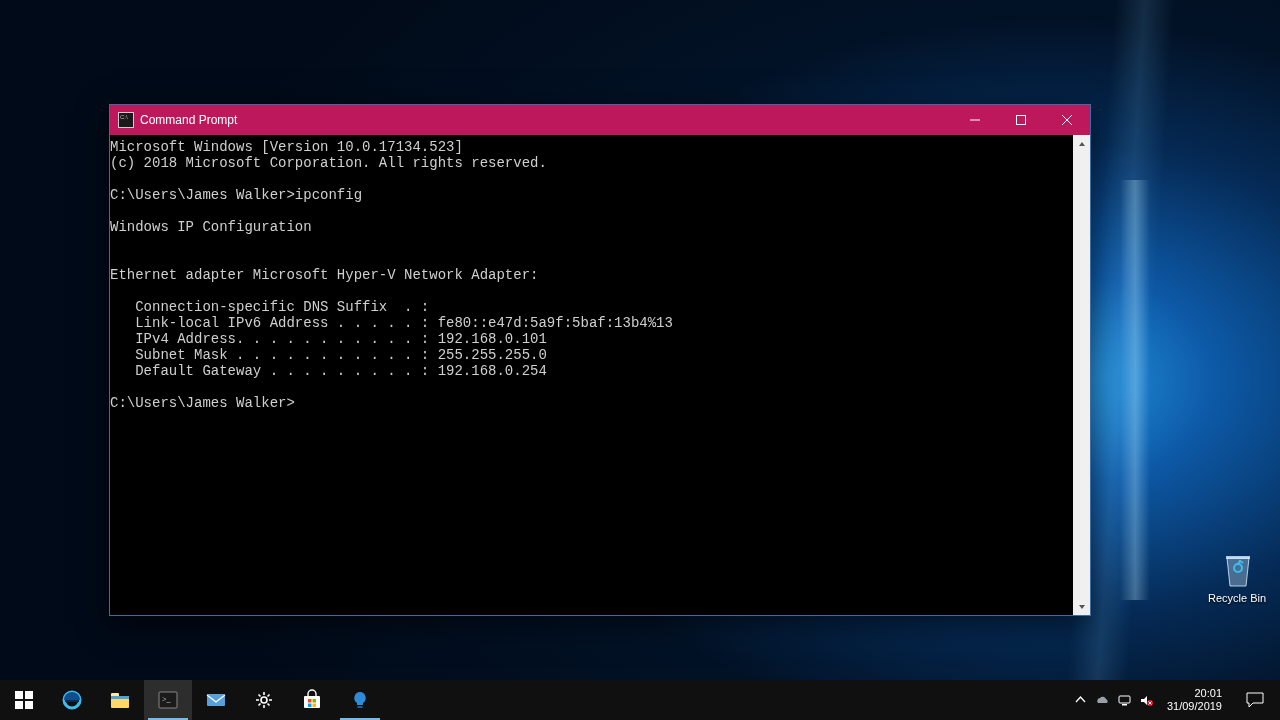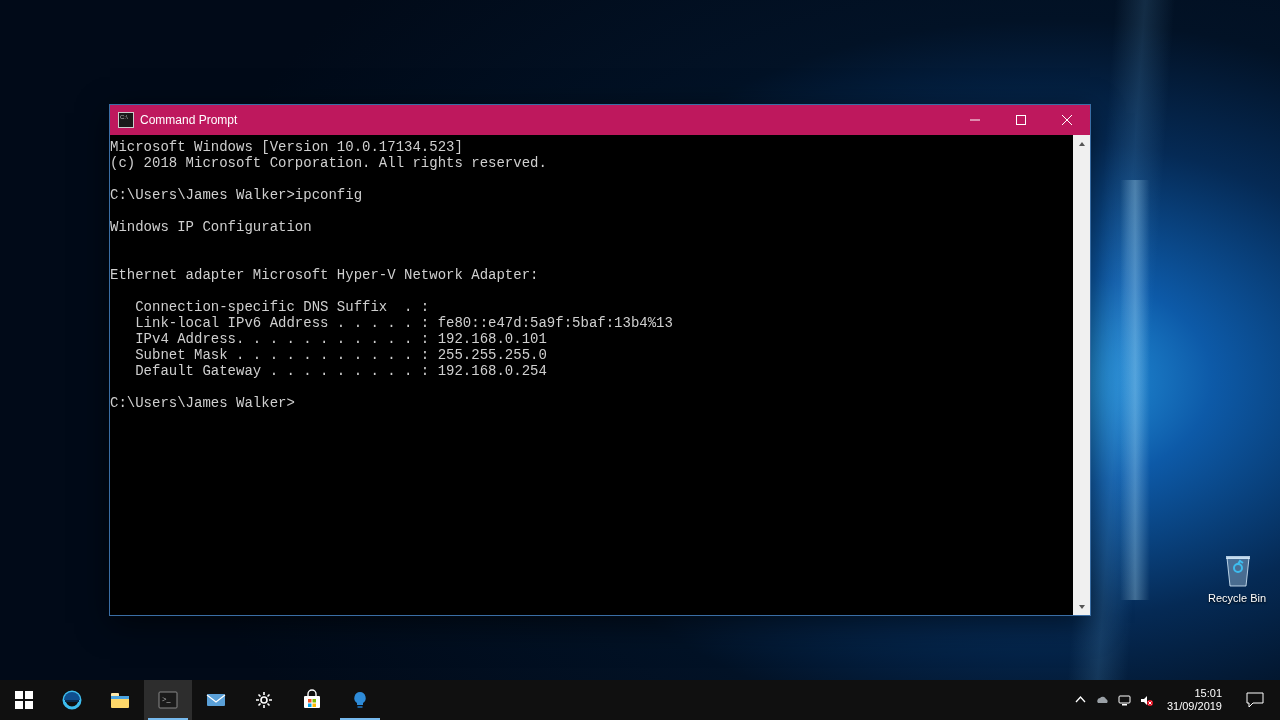--- a/index.html
+++ b/index.html
@@ -236,21 +236,21 @@
         </svg>
     </div>
     <div class="tray-icon">
       <svg viewBox="0 0 15 15">
           <path d="M2 6 h3 l3 -3 v9 l-3 -3 h-3 Z" fill="#fff"></path>
           <circle cx="11" cy="10" r="3" fill="#e81123"></circle>
           <path d="M9.5 8.5 l3 3 M12.5 8.5 l-3 3" stroke="#fff" stroke-width="1"></path>
         </svg>
     </div>
     <div class="clock">
-      <div>15:01</div>
+      <div>20:01</div>
       <div>31/09/2019</div>
     </div>
     <div class="notif">
       <svg viewBox="0 0 18 16">
           <path d="M1 1 h16 v10 h-10 l-4 4 v-4 h-2 Z"></path>
         </svg>
     </div>
   </div>
 </div>
 

